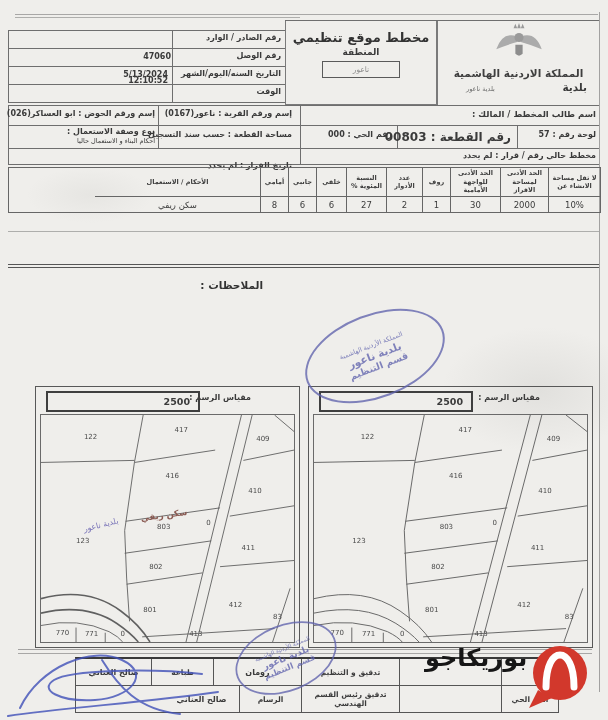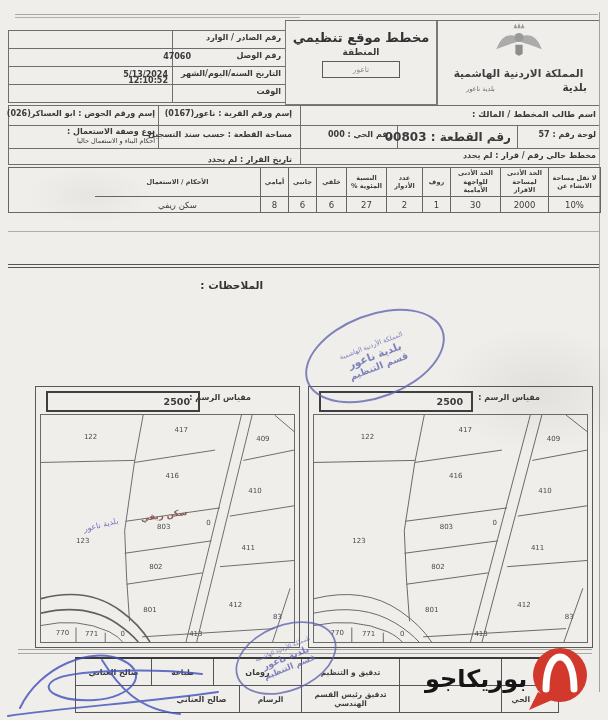--- a/index.html
+++ b/index.html
@@ -66,21 +66,21 @@
           border:1px solid #555;border-top:2px solid #3a3a3a;box-sizing:content-box;}
   .frow{display:flex;flex-direction:row;height:26px;}
   .frow:first-child{border-bottom:1px solid #555;}
   .fcell{border-left:1px solid #555;box-sizing:border-box;display:flex;
          align-items:center;justify-content:center;text-align:center;overflow:hidden;}
   .fcell:last-child{border-left:none;}
   .flabel{font-size:7.5px;font-weight:700;color:#3c3c3c;}
   .fvalue{font-size:8px;font-weight:600;}
   .sig{position:absolute;left:0;top:638px;z-index:32;}
   .wm{position:absolute;left:425px;top:644px;width:183px;height:70px;z-index:40;
-      display:flex;flex-direction:row;align-items:center;direction:ltr;}
+      display:flex;flex-direction:row;align-items:flex-start;direction:ltr;}
   .wm-text{font-size:24px;font-weight:800;color:#161616;margin-right:1px;
            font-family:"DejaVu Sans",sans-serif;}
   .notes{font-size:10.5px;font-weight:700;color:#333;}
 </style>
 </head>
 <body>
 
 <div class="page">
 
   <div class="hline" style="left:15px;top:14px;width:583px;opacity:.55;"></div>
@@ -93,21 +93,21 @@
     <div class="hline" style="left:8px;top:66px;width:277px;"></div>
     <div class="hline" style="left:8px;top:84px;width:277px;"></div>
     <div class="hline" style="left:8px;top:102px;width:277px;"></div>
     <div class="vline" style="left:172px;top:30px;height:72px;"></div>
     <div class="vline" style="left:8px;top:30px;height:72px;"></div>
     <div class="vline" style="left:285px;top:30px;height:72px;"></div>
     <span class="txt logrow-label" style="right:327px;top:33px;">رقم الصادر / الوارد</span>
     <span class="txt logrow-label" style="right:327px;top:51px;">رقم الوصل</span>
     <span class="txt logrow-label" style="right:327px;top:69px;">التاريخ السنه/اليوم/الشهر</span>
     <span class="txt logrow-label" style="right:327px;top:87px;">الوقت</span>
-    <span class="txt logrow-value" style="right:417px;top:52px;">47060</span>
+    <span class="txt logrow-value" style="right:437px;top:52px;">47060</span>
     <span class="txt logrow-value" style="right:440px;top:70px;">5/13/2024</span>
     <span class="txt logrow-value" style="right:440px;top:76px;">12:10:52</span>
   </div>
 
   <div class="titlebox">
     <div class="doc-title">مخطط موقع تنظيمي</div>
     <div class="area-label">المنطقة</div>
     <div class="area-box">ناعور</div>
   </div>
 
@@ -140,21 +140,21 @@
     <span class="txt" style="right:12px;top:109px;font-size:8.5px;">اسم طالب المخطط / المالك :</span>
     <span class="txt" style="right:316px;top:109px;font-size:8px;">إسم ورقم القرية : ناعور(0167)</span>
     <span class="txt" style="right:453px;top:109px;font-size:8px;">إسم ورقم الحوض : ابو العساكر(026)</span>
     <span class="txt" style="right:12px;top:130px;font-size:8px;">لوحة رقم : 57</span>
     <span class="txt" style="right:97px;top:130px;font-size:12px;">رقم القطعة : 00803</span>
     <span class="txt" style="right:216px;top:130px;font-size:8px;">رقم الحي : 000</span>
     <span class="txt" style="right:316px;top:130px;font-size:8px;">مساحة القطعة : حسب سند التسجيل</span>
     <span class="txt" style="right:453px;top:127px;font-size:8px;">نوع وصفة الاستعمال :</span>
     <span class="txt" style="right:453px;top:137px;font-size:6.5px;font-weight:500;">أحكام البناء و الاستعمال حاليا</span>
     <span class="txt" style="right:12px;top:151px;font-size:8px;">مخطط حالي رقم / قرار : لم يحدد</span>
-    <span class="txt" style="right:316px;top:155px;font-size:8px;">تاريخ القرار : لم يحدد</span>
+    <span class="txt" style="right:316px;top:161px;font-size:8px;">تاريخ القرار : لم يحدد</span>
   </div>
 
   <div class="ztable">
     <div class="zcol" style="width:52px;">
         <div class="zh">لا تقل مساحة الانشاء عن</div>
         <div class="zv">10%</div>
       </div>
     <div class="zcol" style="width:48px;">
         <div class="zh">الحد الأدنى لمساحة الافراز</div>
         <div class="zv">2000</div>

